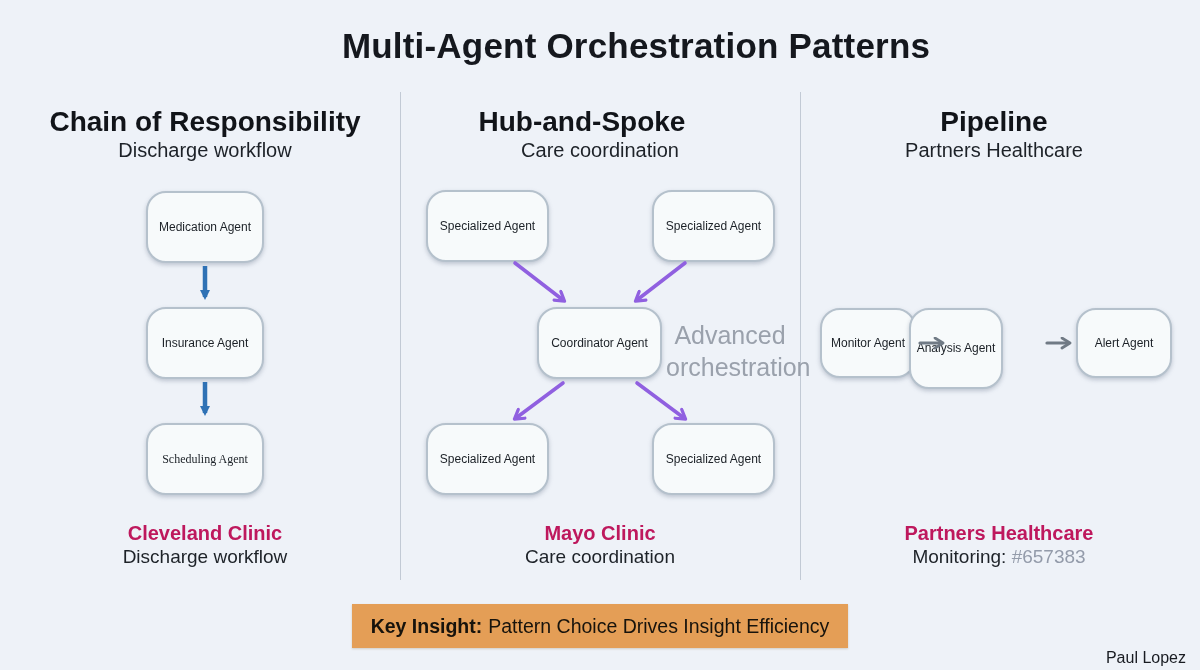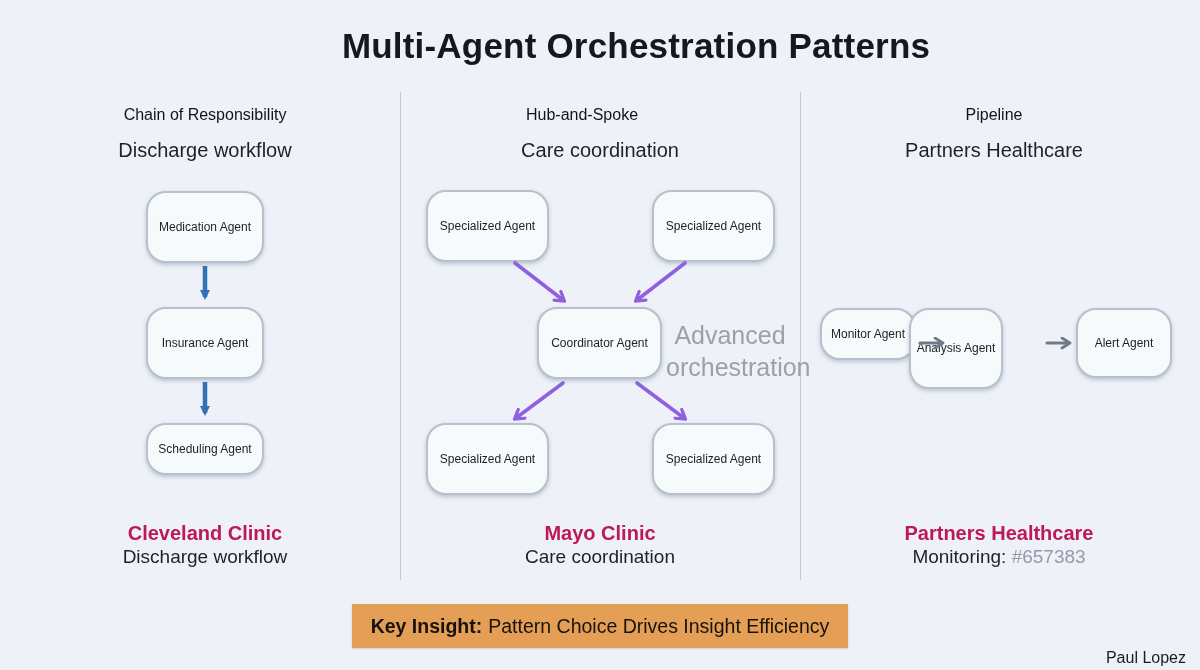--- a/index.html
+++ b/index.html
@@ -1,20 +1,20 @@
 <!DOCTYPE html>
 <html><head>
 <meta charset="utf-8">
 <style>
   html,body{margin:0;padding:0;}
   body{font-family:"Liberation Sans",sans-serif;background:#ffffff;}
   #canvas{position:relative;width:1200px;height:670px;background:#eef2f8;overflow:hidden;}
   .abs{position:absolute;}
   .title{width:1200px;top:26px;left:0;text-align:center;font-size:35px;font-weight:bold;color:#15181e;letter-spacing:.2px;padding-left:36px;}
-  .col-head{text-align:center;font-size:16px;font-weight:normal;color:#111419;}
+  .col-head{text-align:center;font-size:28px;font-weight:bold;color:#111419;}
   .col-sub{text-align:center;font-size:20px;color:#1d2228;}
   .divider{width:1px;top:92px;height:488px;background:rgba(140,152,170,.45);}
   .node{box-sizing:border-box;background:#f7fafb;border:2px solid #b5c1cc;border-radius:20px;
         box-shadow:0 2px 4px rgba(96,112,134,.35);display:flex;align-items:center;justify-content:center;
         text-align:center;font-size:12px;line-height:1.25;color:#1b2026;padding:4px;}
   .footer-bold{text-align:center;font-size:20px;font-weight:bold;color:#be185d;}
   .footer-sub{text-align:center;font-size:19px;color:#1d2228;}
   .muted{color:#939baa;}
   .annotation{text-align:center;font-size:25px;line-height:1.28;color:#9aa1ac;}
   .insight{left:352px;top:604px;width:496px;height:44px;background:#e49e56;border-radius:0;
@@ -32,21 +32,21 @@
   <div class="abs title">Multi-Agent Orchestration Patterns</div>
 
   <div class="abs divider" style="left:400px;"></div>
   <div class="abs divider" style="left:800px;"></div>
 
   <div class="abs col-head" style="left:10px;top:106px;width:390px;">Chain of Responsibility</div>
   <div class="abs col-sub" style="left:10px;top:139px;width:390px;">Discharge workflow</div>
 
   <div class="abs node" style="left:146px;top:191px;width:118px;height:72px;">Medication Agent</div>
   <div class="abs node" style="left:146px;top:307px;width:118px;height:72px;">Insurance Agent</div>
-  <div class="abs node" style="left:146px;top:423px;width:118px;height:52px;">Scheduling Agent</div>
+  <div class="abs node" style="left:146px;top:423px;width:118px;height:72px;font-family:Liberation Serif, serif;">Scheduling Agent</div>
 
   <div class="abs footer-bold" style="left:10px;top:522px;width:390px;">Cleveland Clinic</div>
   <div class="abs footer-sub" style="left:10px;top:546px;width:390px;">Discharge workflow</div>
 
   <div class="abs col-head" style="left:392px;top:106px;width:380px;">Hub-and-Spoke</div>
   <div class="abs col-sub" style="left:410px;top:139px;width:380px;">Care coordination</div>
 
   <div class="abs node" style="left:426px;top:190px;width:123px;height:72px;">Specialized Agent</div>
   <div class="abs node" style="left:652px;top:190px;width:123px;height:72px;">Specialized Agent</div>
   <div class="abs node" style="left:537px;top:307px;width:125px;height:72px;">Coordinator Agent</div>
@@ -54,21 +54,21 @@
   <div class="abs node" style="left:652px;top:423px;width:123px;height:72px;">Specialized Agent</div>
 
   <div class="abs annotation" style="left:666px;top:319px;width:128px;">Advanced orchestration</div>
 
   <div class="abs footer-bold" style="left:410px;top:522px;width:380px;">Mayo Clinic</div>
   <div class="abs footer-sub" style="left:410px;top:546px;width:380px;">Care coordination</div>
 
   <div class="abs col-head" style="left:804px;top:106px;width:380px;">Pipeline</div>
   <div class="abs col-sub" style="left:804px;top:139px;width:380px;">Partners Healthcare</div>
 
-  <div class="abs node" style="left:820px;top:308px;width:96px;height:52px;">Monitor Agent</div>
+  <div class="abs node" style="left:820px;top:308px;width:96px;height:70px;">Monitor Agent</div>
   <div class="abs node" style="left:909px;top:308px;width:94px;height:81px;">Analysis Agent</div>
   <div class="abs node" style="left:1076px;top:308px;width:96px;height:70px;">Alert Agent</div>
 
   <div class="abs footer-bold" style="left:804px;top:522px;width:390px;">Partners Healthcare</div>
   <div class="abs footer-sub" style="left:804px;top:546px;width:390px;">
     <span>Monitoring:</span>
     <span class="muted">#657383</span>
   </div>
 
   <svg class="overlay" width="1200" height="670" viewBox="0 0 1200 670">

